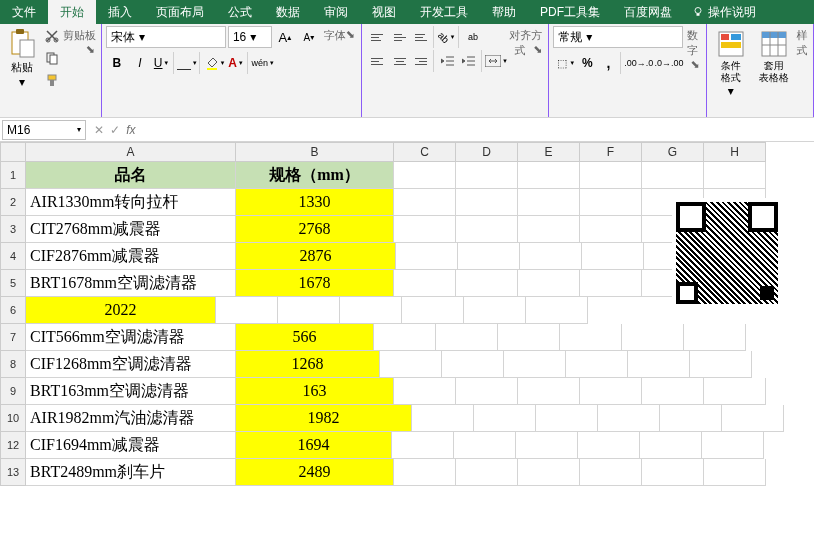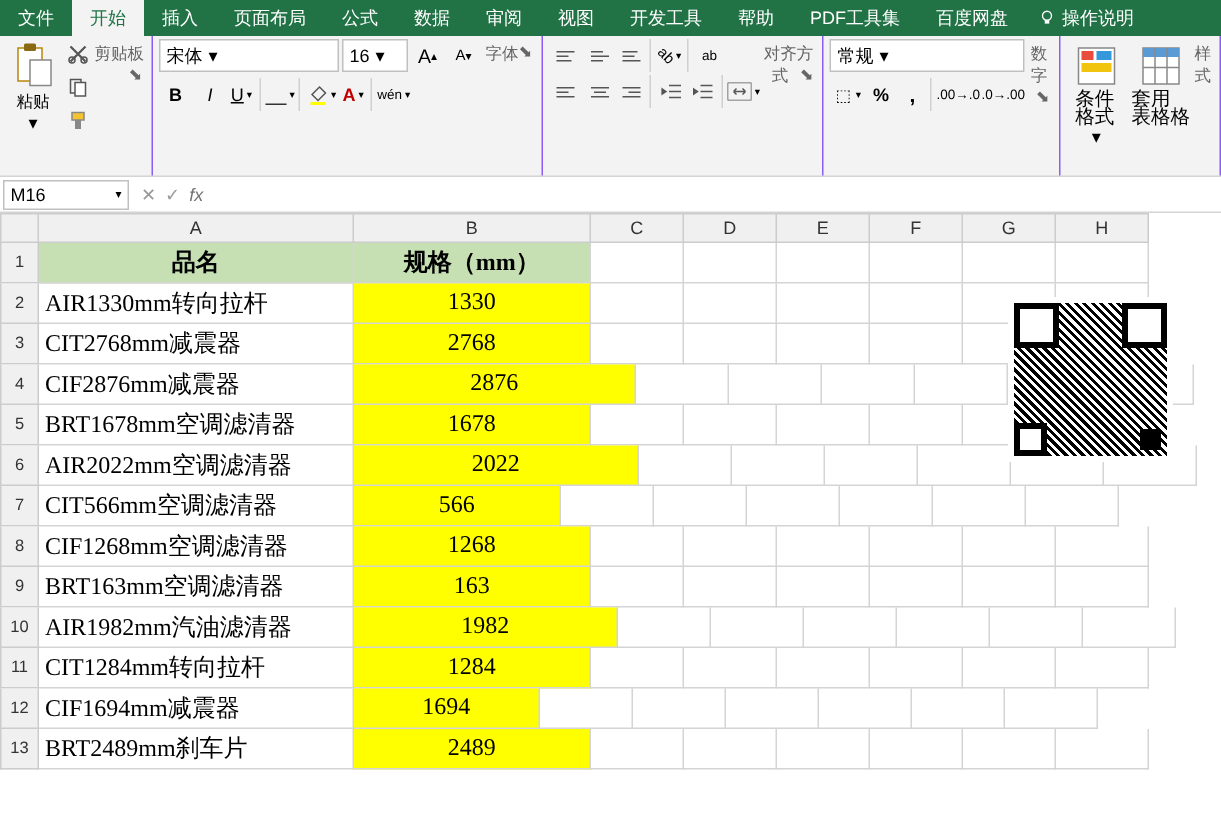--- a/index.html
+++ b/index.html
@@ -42,21 +42,21 @@
 .align-icon { display: flex; flex-direction: column; gap: 2px; }
 .align-icon span { display: block; width: 12px; height: 1px; background: #555; }
 
 
 .pct-icon::after { content: "%"; font-weight: bold; }
 .comma-icon::after { content: ","; font-weight: bold; font-size: 14px; }
 
 
 .bigbtn { display: flex; flex-direction: column; align-items: center; padding: 4px 6px; cursor: pointer; max-width: 42px; }
 .bigbtn .icon { width: 28px; height: 28px; }
-.bigbtn .lbl { font-size: 13px; text-align: left; line-height: 12px; margin-top: 2px; }
+.bigbtn .lbl { font-size: 10px; text-align: center; line-height: 12px; margin-top: 2px; }
 
 
 .fbar { display: flex; align-items: center; border-bottom: 1px solid #d4d4d4; height: 24px; background: #fff; }
 .namebox { width: 84px; border: 1px solid #c0c0c0; margin: 2px; padding: 2px 4px; display: flex; align-items: center; justify-content: space-between; }
 .namebox .dd { font-size: 8px; }
 .fx-controls { display: flex; align-items: center; gap: 6px; padding: 0 6px; color: #999; }
 .fx-controls .fx { font-style: italic; color: #737373; }
 .formula-input { flex: 1; border: none; outline: none; padding: 2px 4px; }
 
 
@@ -390,42 +390,41 @@
       <div class="cell" style="width:62px"></div>
       <div class="cell" style="width:62px"></div>
       <div class="cell" style="width:62px"></div>
       <div class="cell" style="width:62px"></div>
       <div class="cell" style="width:62px"></div>
       <div class="cell" style="width:62px"></div>
     </div>
     <div class="row">
       <div class="rowhead" style="height:27px">4</div>
       <div class="cell" style="width:210px">CIF2876mm减震器</div>
-      <div class="cell yellow" style="width:188px">2876</div>
+      <div class="cell yellow" style="width:160px">2876</div>
       <div class="cell" style="width:62px"></div>
       <div class="cell" style="width:62px"></div>
       <div class="cell" style="width:62px"></div>
       <div class="cell" style="width:62px"></div>
       <div class="cell" style="width:62px"></div>
       <div class="cell" style="width:62px"></div>
     </div>
     <div class="row">
       <div class="rowhead" style="height:27px">5</div>
       <div class="cell" style="width:210px">BRT1678mm空调滤清器</div>
       <div class="cell yellow" style="width:158px">1678</div>
       <div class="cell" style="width:62px"></div>
       <div class="cell" style="width:62px"></div>
       <div class="cell" style="width:62px"></div>
       <div class="cell" style="width:62px"></div>
       <div class="cell" style="width:62px"></div>
       <div class="cell" style="width:62px"></div>
     </div>
     <div class="row">
       <div class="rowhead" style="height:27px">6</div>
-      <div class="cell" style="width:210px">AIR2022mm空调滤清器</div>
       <div class="cell yellow" style="width:190px">2022</div>
       <div class="cell" style="width:62px"></div>
       <div class="cell" style="width:62px"></div>
       <div class="cell" style="width:62px"></div>
       <div class="cell" style="width:62px"></div>
       <div class="cell" style="width:62px"></div>
       <div class="cell" style="width:62px"></div>
     </div>
     <div class="row">
       <div class="rowhead" style="height:27px">7</div>
@@ -434,21 +433,21 @@
       <div class="cell" style="width:62px"></div>
       <div class="cell" style="width:62px"></div>
       <div class="cell" style="width:62px"></div>
       <div class="cell" style="width:62px"></div>
       <div class="cell" style="width:62px"></div>
       <div class="cell" style="width:62px"></div>
     </div>
     <div class="row">
       <div class="rowhead" style="height:27px">8</div>
       <div class="cell" style="width:210px">CIF1268mm空调滤清器</div>
-      <div class="cell yellow" style="width:158px">1268</div>
+      <div class="cell yellow" style="width:144px">1268</div>
       <div class="cell" style="width:62px"></div>
       <div class="cell" style="width:62px"></div>
       <div class="cell" style="width:62px"></div>
       <div class="cell" style="width:62px"></div>
       <div class="cell" style="width:62px"></div>
       <div class="cell" style="width:62px"></div>
     </div>
     <div class="row">
       <div class="rowhead" style="height:27px">9</div>
       <div class="cell" style="width:210px">BRT163mm空调滤清器</div>
@@ -465,34 +464,23 @@
       <div class="cell" style="width:210px">AIR1982mm汽油滤清器</div>
       <div class="cell yellow" style="width:176px">1982</div>
       <div class="cell" style="width:62px"></div>
       <div class="cell" style="width:62px"></div>
       <div class="cell" style="width:62px"></div>
       <div class="cell" style="width:62px"></div>
       <div class="cell" style="width:62px"></div>
       <div class="cell" style="width:62px"></div>
     </div>
     <div class="row">
-      <div class="rowhead" style="height:27px">11</div>
-      <div class="cell" style="width:210px">CIT1284mm转向拉杆</div>
-      <div class="cell yellow" style="width:158px">1284</div>
-      <div class="cell" style="width:62px"></div>
-      <div class="cell" style="width:62px"></div>
-      <div class="cell" style="width:62px"></div>
-      <div class="cell" style="width:62px"></div>
-      <div class="cell" style="width:62px"></div>
-      <div class="cell" style="width:62px"></div>
-    </div>
-    <div class="row">
       <div class="rowhead" style="height:27px">12</div>
       <div class="cell" style="width:210px">CIF1694mm减震器</div>
-      <div class="cell yellow" style="width:124px">1694</div>
+      <div class="cell yellow" style="width:156px">1694</div>
       <div class="cell" style="width:62px"></div>
       <div class="cell" style="width:62px"></div>
       <div class="cell" style="width:62px"></div>
       <div class="cell" style="width:62px"></div>
       <div class="cell" style="width:62px"></div>
       <div class="cell" style="width:62px"></div>
     </div>
     <div class="row">
       <div class="rowhead" style="height:27px">13</div>
       <div class="cell" style="width:210px">BRT2489mm刹车片</div>

